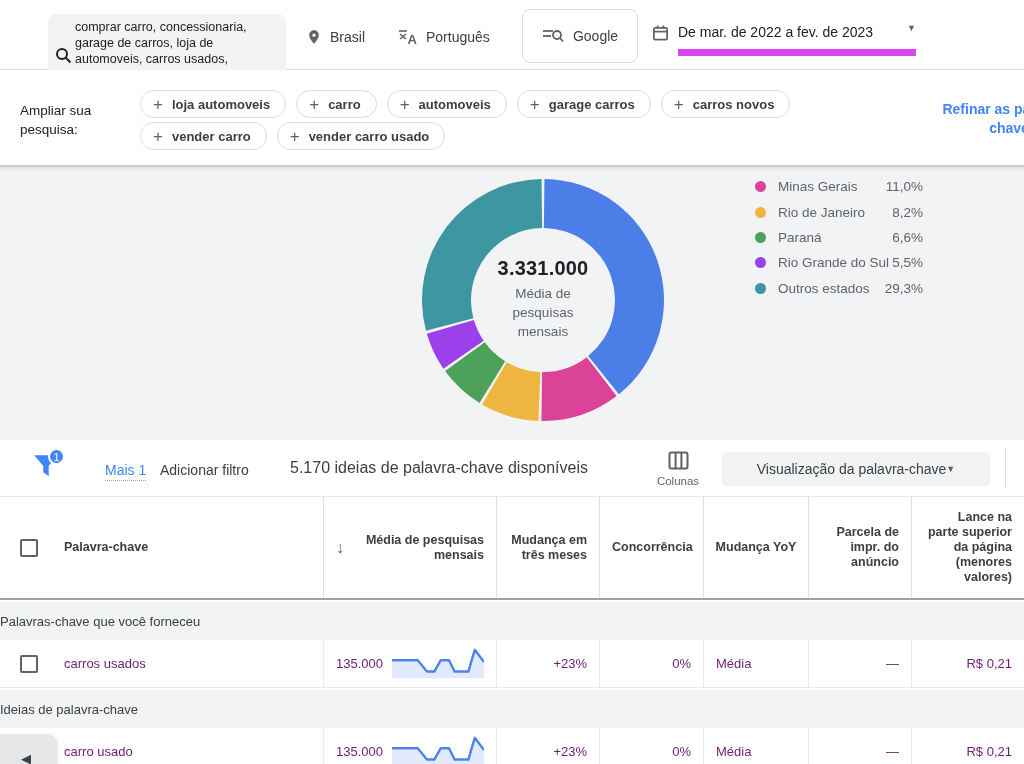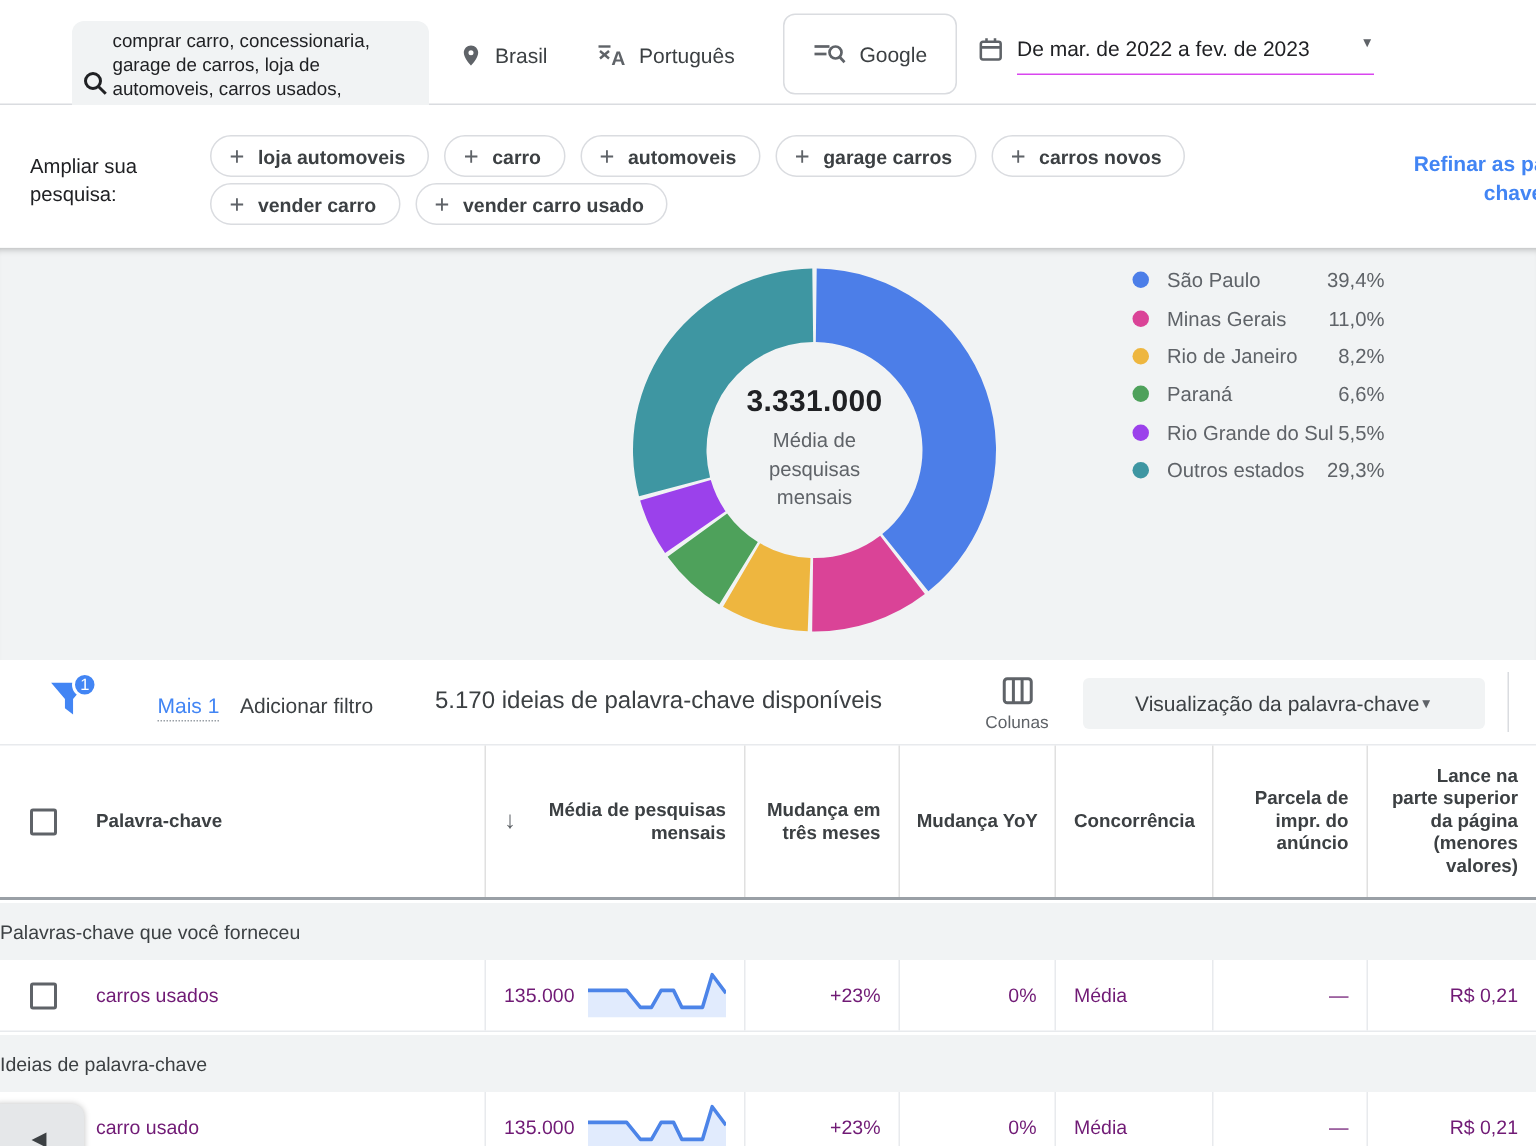--- a/index.html
+++ b/index.html
@@ -10,21 +10,21 @@
   
   .topbar{position:absolute;top:0;left:0;width:1024px;height:70px;background:#fff;border-bottom:1px solid #dadce0;z-index:3}
   .kw-box{position:absolute;left:48px;top:14px;width:238px;height:56px;background:#f1f3f4;border-radius:8px 8px 0 0;cursor:text}
   .kw-icon{position:absolute;left:7px;top:33px}
   .kw-text{position:absolute;left:27px;top:5px;width:204px;font-size:12.5px;line-height:16px;color:#202124}
   .tb-item{position:absolute;top:28px;display:flex;align-items:center;gap:8px;font-size:14px;color:#3c4043;cursor:pointer}
   .loc{left:306px}.lang{left:398px}
   .net-box{position:absolute;left:522px;top:9px;width:116px;height:54px;border:1px solid #dadce0;border-radius:8px;
     display:flex;align-items:center;justify-content:center;gap:9px;font-size:14px;color:#3c4043;cursor:pointer;background:#fff}
   .date{position:absolute;left:652px;top:24px;display:flex;align-items:flex-start;gap:9px;cursor:pointer}
-  .date-body{display:flex;align-items:flex-start;justify-content:space-between;width:238px;padding-bottom:9px;border-bottom:1px solid #d946ef;font-size:14px;color:#202124}
+  .date-body{display:flex;align-items:flex-start;justify-content:space-between;width:238px;padding-bottom:9px;border-bottom:7px solid #d946ef;font-size:14px;color:#202124}
   .caret{font-size:9px;color:#5f6368;line-height:1}
 
   
   .expand{position:absolute;top:70px;left:0;width:1024px;height:95px;background:#fff}
   .expand-label{position:absolute;left:20px;top:31px;width:108px;font-size:13.5px;line-height:19px;color:#202124}
   .chips-row{position:absolute;left:140px;display:flex;gap:10px}
   .chips-row.r1{top:20px}.chips-row.r2{top:52px}
   .chip{height:28px;border:1px solid #dadce0;border-radius:14px;background:#fff;display:flex;align-items:center;
     padding:0 15px 0 12px;gap:9px;font-size:13px;font-weight:700;color:#3c4043;cursor:pointer;white-space:nowrap;font-family:inherit}
   .chip .plus{font-size:17px;font-weight:400;color:#5f6368;line-height:1}
@@ -184,25 +184,20 @@
         <path d="M59.48981707201412 225.99250780738262 A121 121 0 0 1 25.08412337816756 194.08784077026172 L64.73600729940549 165.30020277238714 A72 72 0 0 0 85.2088167701241 184.28479803414504 Z" fill="#4ea15b"></path>
         <path d="M23.37652147773713 191.67432218176037 A121 121 0 0 1 6.792687373976349 156.71736188134543 L53.85184703244873 143.0632235988171 A72 72 0 0 0 63.71991360658738 163.86405948005577 Z" fill="#9b41eb"></path>
         <path d="M6.003587851973961 153.86809913955224 A121 121 0 0 1 121.52174289893495 2.009030271085308 L122.12037593986211 51.00537338444745 A72 72 0 0 0 53.38230020943905 141.36779452932035 Z" fill="#3e96a2"></path>
       </svg>
     <div class="center-label">
       <div class="center-value">3.331.000</div>
       <div class="center-sub">Média de pesquisas mensais</div>
     </div>
     <ul class="legend" id="legend">
         <li>
-          <span class="dot" style="background: rgb(76, 126, 232);"></span>
-          <span class="l-label">São Paulo</span>
-          <span class="l-val">39,4%</span>
-        </li>
-        <li>
           <span class="dot" style="background: rgb(218, 67, 151);"></span>
           <span class="l-label">Minas Gerais</span>
           <span class="l-val">11,0%</span>
         </li>
         <li>
           <span class="dot" style="background: rgb(238, 182, 63);"></span>
           <span class="l-label">Rio de Janeiro</span>
           <span class="l-val">8,2%</span>
         </li>
         <li>
@@ -254,25 +249,25 @@
         <span class="cb"></span>
         <span>Palavra-chave</span>
       </div>
       <div class="th">
         <span class="sort-arrow">↓</span>
         <span>Média de pesquisas mensais</span>
       </div>
       <div class="th">
           <span>Mudança em três meses</span>
         </div>
+      <div class="th left">
+          <span>Concorrência</span>
+        </div>
       <div class="th nowrap">
           <span>Mudança YoY</span>
-        </div>
-      <div class="th left">
-          <span>Concorrência</span>
         </div>
       <div class="th">
           <span>Parcela de impr. do anúncio</span>
         </div>
       <div class="th">
           <span>Lance na parte superior da página (menores valores)</span>
         </div>
     </div>
 
     <div class="gap"></div>

